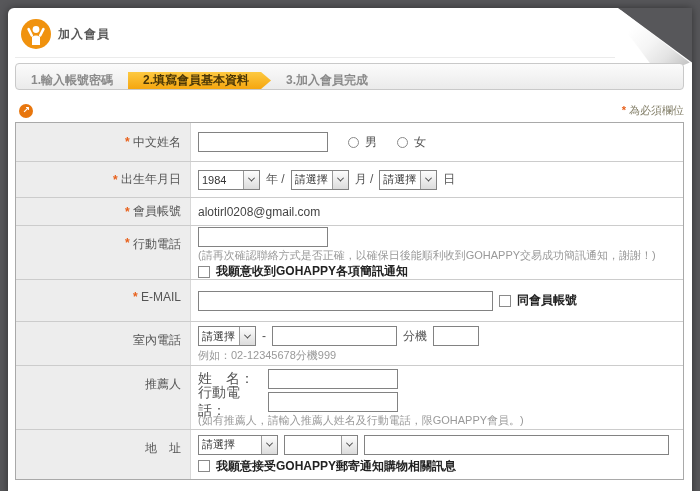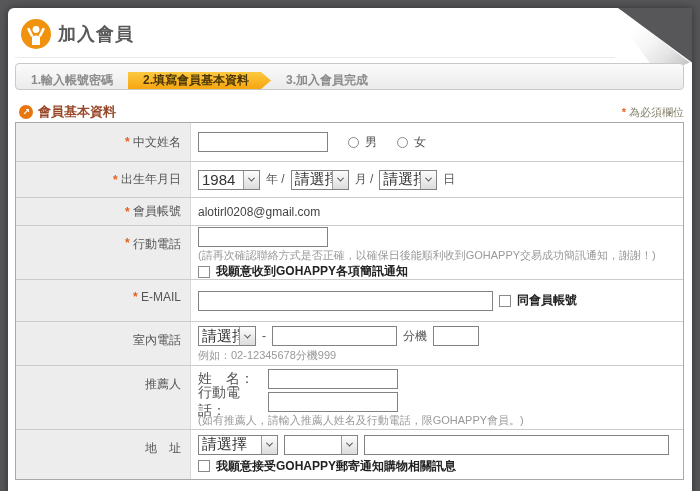--- a/index.html
+++ b/index.html
@@ -22,21 +22,21 @@
   }
   .fold .curl {
     position:absolute; inset:0;
     background:linear-gradient(135deg,#ffffff 25%,#f5f5f5 50%,#e3e3e3 72%,#c6c6c6 92%,#b3b3b3 100%);
     clip-path:polygon(3% 3%, 97% 88%, 78% 97%, 45% 92%, 14% 42%);
     filter:drop-shadow(-3px 3px 2px rgba(0,0,0,0.28));
   }
   
   .hdr { position:absolute; top:11px; left:13px; display:flex; align-items:center; gap:7px; }
   .hdr-icon { width:30px; height:30px; display:block; }
-  .hdr-title { font-size:18px; font-weight:bold; color:#595959; letter-spacing:1px;text-align:center; }
+  .hdr-title { font-size:12px; font-weight:bold; color:#595959; letter-spacing:1px;text-align:center; }
   .hdr-rule { position:absolute; top:49px; left:7px; width:600px; border-top:1px solid #ebebeb; }
   
   .steps {
     position:absolute; top:55px; left:7px; width:669px; height:27px;
     border:1px solid #c9c9c9; border-radius:4px;
     background:linear-gradient(#fbfbfb,#ebebeb);
     display:flex; align-items:flex-end; overflow:hidden;
   }
   .step { display:flex; align-items:center; padding:0 15px; font-size:12px; font-weight:bold; color:#8a8a8a; }
   .step.active {
@@ -71,21 +71,21 @@
   .line { display:flex; align-items:center; gap:6px; min-height:20px; }
   .h38{height:38px} .h36{height:36px} .h28{height:28px} .h54{height:54px}
   .h42{height:42px} .h44{height:44px} .h64{height:64px} .h50{height:50px}
   
   .inp { height:20px; border:1px solid #828282; background:#fff; }
   .w130{width:130px} .w295{width:295px} .w125{width:125px} .w46{width:46px} .w305{width:305px}
   .sel {
     display:inline-flex; align-items:center; height:20px;
     border:1px solid #828282; background:#fff;
   }
-  .sel .txt { font-size:15px; color:#333; padding:0 3px; flex:1; white-space:nowrap; overflow:hidden; }
+  .sel .txt { font-size:11px; color:#333; padding:0 3px; flex:1; white-space:nowrap; overflow:hidden; }
   .sel .btn {
     width:16px; align-self:stretch; border-left:1px solid #9a9a9a;
     background:linear-gradient(#fdfdfd,#dcdcdc);
     display:flex; align-items:center; justify-content:center;
   }
   .chev { width:5px; height:5px; border-left:1px solid #444; border-bottom:1px solid #444; transform:rotate(-45deg) translate(1px,-1px); }
   .sw62{width:62px} .sw58{width:58px} .sw80{width:80px} .sw74{width:74px}
   .radio { width:11px; height:11px; border:1px solid #8a8a8a; border-radius:50%; background:#fff; flex:none; }
   .cb { width:12px; height:12px; border:1px solid #8a8a8a; background:#fff; flex:none; }
   .unit { font-size:12px; color:#555; white-space:nowrap; }
@@ -118,21 +118,20 @@
   <div class="hdr-rule"></div>
 
   <div class="steps">
     <div class="step">1.輸入帳號密碼</div>
     <div class="step active">2.填寫會員基本資料</div>
     <div class="step">3.加入會員完成</div>
   </div>
 
   <div class="sect">
     <span class="sect-icon">↗</span>
-    <span class="sect-title">會員基本資料</span>
     <span class="req-note"><span class="req">*</span> <span>為必須欄位</span></span>
   </div>
 
   <div class="tbl">
 
     <div class="row vcenter h38">
       <div class="lbl"><span class="req">*</span>&nbsp;<span>中文姓名</span></div>
       <div class="val">
         <div class="line">
           <span class="inp w130"></span>

